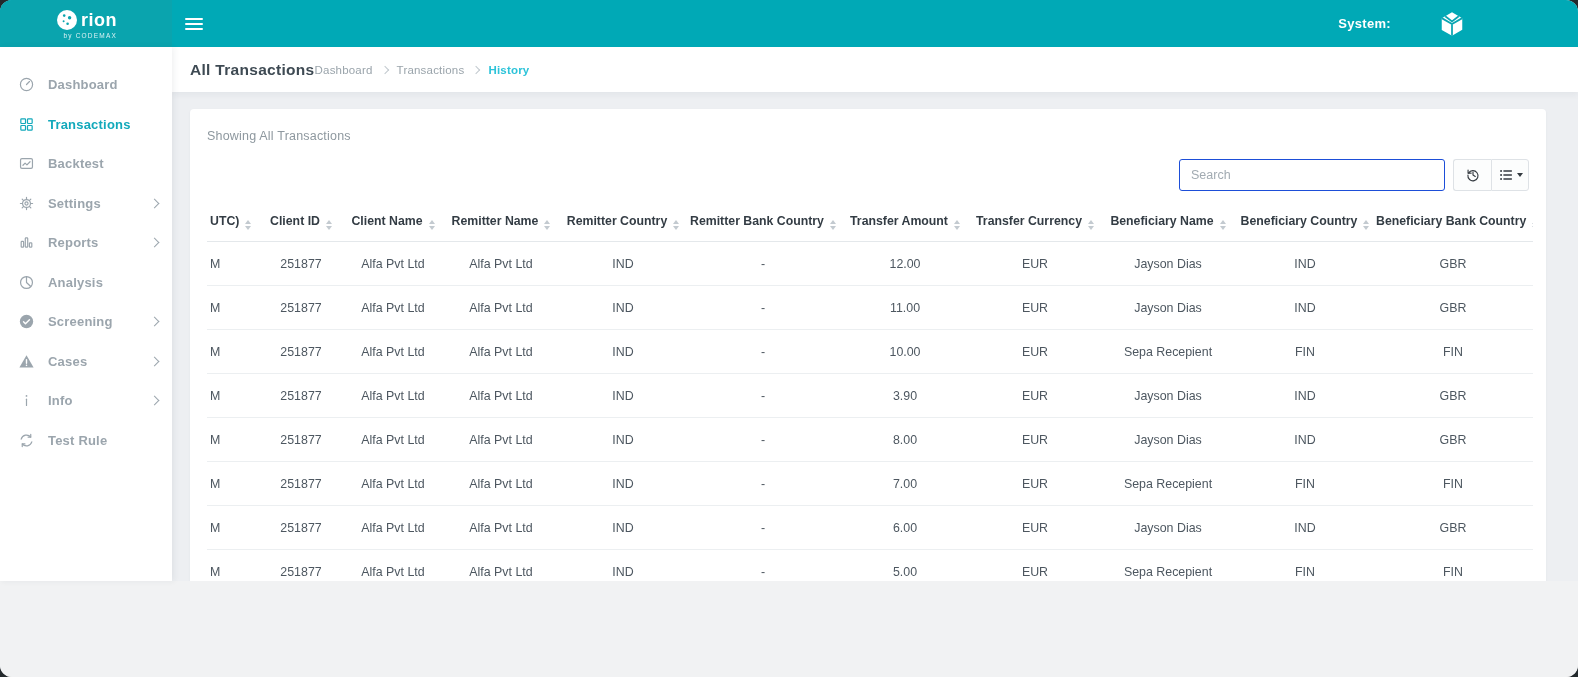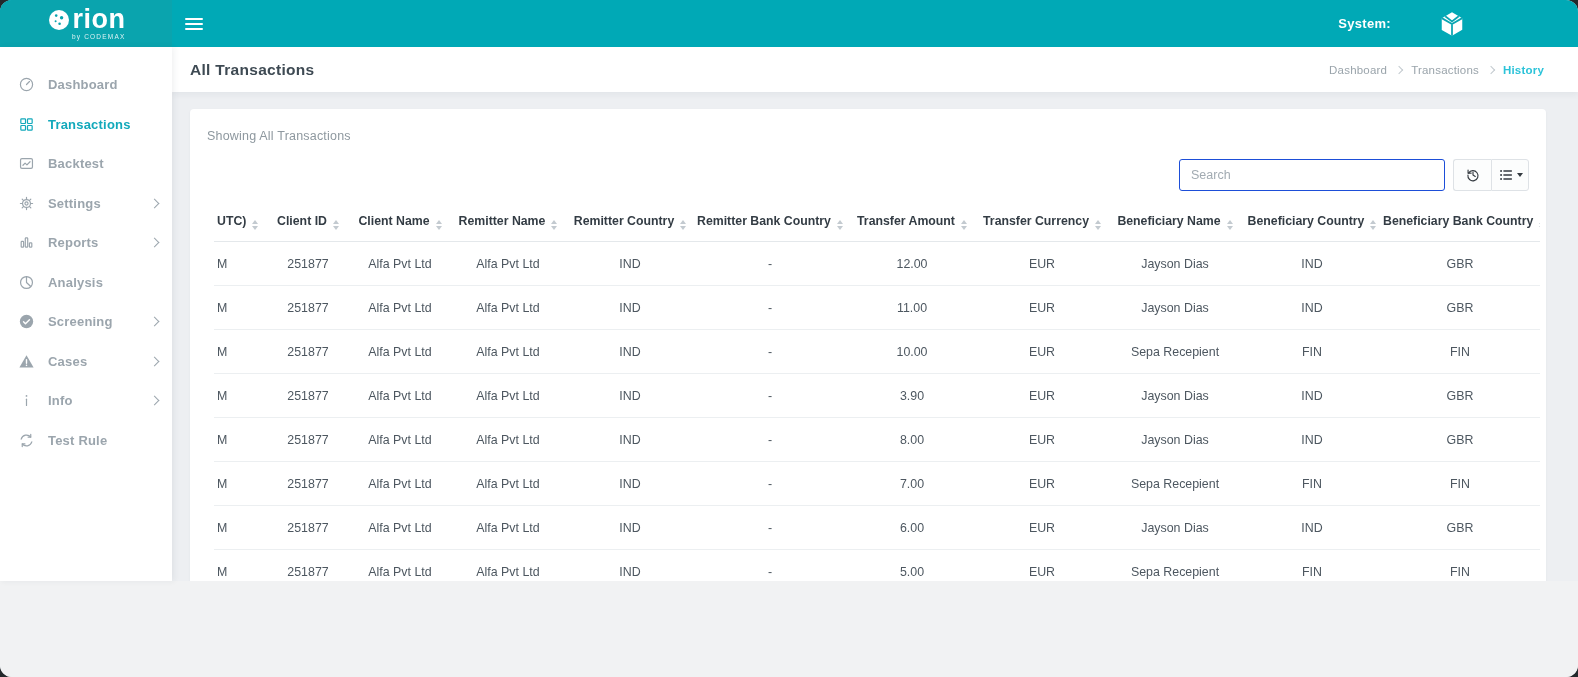--- a/index.html
+++ b/index.html
@@ -4,41 +4,41 @@
 <style>
   html,body{margin:0;padding:0;background:#23292c;font-family:"Liberation Sans",sans-serif;}
   .window{width:1578px;height:677px;border-radius:12px;overflow:hidden;position:relative;
           background:#f0f1f2;margin:0 auto;display:flex;flex-direction:column;}
   
   .topbar{height:47px;flex:0 0 47px;display:flex;align-items:stretch;background:#00a9b6;}
   .logo-block{width:172px;flex:0 0 172px;background:#0aa4ae;display:flex;align-items:center;justify-content:center;cursor:pointer;}
   .brand{display:flex;flex-direction:column;line-height:1;}
   .brand-row{display:flex;align-items:center;gap:2px;}
   .brand-o{width:24px;height:24px;display:inline-block;}
-  .brand-text{color:#fff;font-size:27px;font-weight:bold;letter-spacing:.5px;}
+  .brand-text{color:#fff;font-size:18px;font-weight:bold;letter-spacing:.5px;}
   .brand-sub{color:rgba(255,255,255,.85);font-size:6.5px;letter-spacing:1.2px;align-self:flex-end;margin-top:1px;}
   .topbar-main{flex:1;display:flex;align-items:center;}
   .hamburger{margin-left:13px;width:18px;cursor:pointer;display:flex;flex-direction:column;gap:3px;}
   .hamburger b{display:block;height:2px;background:#fff;border-radius:1px;}
   .topbar-right{margin-left:auto;display:flex;align-items:center;gap:46px;padding-right:111px;}
   .system-label{color:#fff;font-size:13px;font-weight:bold;letter-spacing:.3px;}
   .cube{width:30px;height:30px;display:inline-block;cursor:pointer;}
   
   .app-body{flex:0 0 534px;height:534px;display:flex;min-height:0;}
   .sidebar{width:172px;flex:0 0 172px;background:#fff;box-shadow:2px 0 6px rgba(40,60,70,.07);z-index:2;padding-top:18px;}
   .side-item{height:39.5px;display:flex;align-items:center;gap:13px;padding:0 14px 0 18px;
              color:#9ba5ad;font-size:13px;font-weight:600;letter-spacing:.2px;cursor:pointer;}
   .side-item .ic{width:17px;height:17px;flex:0 0 17px;}
   .side-item.active{color:#12a9bb;}
   .chev{margin-left:auto;width:6px;height:6px;border-top:1.6px solid #9ba5ad;border-right:1.6px solid #9ba5ad;
         transform:rotate(45deg);flex:0 0 6px;}
   
   .main{flex:1;display:flex;flex-direction:column;background:#edeff2;min-width:0;}
   .titlebar{height:45px;flex:0 0 45px;background:#fff;display:flex;align-items:center;
-            justify-content:space-between;padding:0 34px 0 18px;box-shadow:0 3px 6px rgba(40,60,70,.05);position:relative;z-index:1;}
+            justify-content:flex-start;padding:0 34px 0 18px;box-shadow:0 3px 6px rgba(40,60,70,.05);position:relative;z-index:1;}
   .page-title{font-size:15.5px;font-weight:bold;color:#3e4a53;letter-spacing:.3px;}
   .breadcrumb{display:flex;align-items:center;gap:9px;font-size:11.5px;color:#9aa4ab;letter-spacing:.2px;}
   .crumb{cursor:pointer;}
   .crumb.current{color:#2cc3d9;font-weight:bold;cursor:default;}
   .crumb-sep{width:5px;height:5px;border-top:1.4px solid #c2c9ce;border-right:1.4px solid #c2c9ce;transform:rotate(45deg);}
   .content{flex:1;padding:17px 32px 0 18px;min-height:0;}
   .card{background:#fff;height:100%;box-sizing:border-box;border-radius:4px 4px 0 0;
         padding:20px 17px 0;box-shadow:0 1px 3px rgba(40,60,70,.05);overflow:hidden;}
   .showing-label{font-size:12.5px;color:#8e989f;letter-spacing:.2px;}
   .search-row{display:flex;justify-content:flex-end;align-items:center;margin-top:16px;}
@@ -46,21 +46,21 @@
                 font-size:12.5px;color:#495057;outline:none;font-family:"Liberation Sans",sans-serif;}
   .search-input::placeholder{color:#a2abb2;}
   .btn-group{display:flex;margin-left:8px;}
   .tool-btn{width:38px;height:32px;border:1px solid #dee2e6;background:#fcfdfd;display:flex;
             align-items:center;justify-content:center;gap:3px;color:#343a40;cursor:pointer;padding:0;}
   .tool-btn:first-child{border-radius:3px 0 0 3px;border-right:none;}
   .tool-btn:last-child{border-radius:0 3px 3px 0;}
   .tool-btn .ic{width:16px;height:16px;}
   .caret{width:0;height:0;border-left:3.5px solid transparent;border-right:3.5px solid transparent;border-top:4.5px solid #343a40;}
   
-  .tbl-wrap{margin-top:12px;margin-left:7px;}
+  .tbl-wrap{margin-top:12px;}
   table{width:100%;border-collapse:collapse;table-layout:fixed;}
   th{padding:11px 3px;font-size:12.3px;color:#333c44;font-weight:bold;text-align:center;
      border-bottom:1px solid #e4e8eb;white-space:nowrap;overflow:hidden;cursor:pointer;}
   td{padding:14.5px 3px;font-size:12.4px;color:#4d5760;text-align:center;border-bottom:1px solid #ecef f1;
      white-space:nowrap;overflow:hidden;}
   td{border-bottom:1px solid #eceff1;}
   th.col-left,td.col-left{text-align:left;}
   .sort{display:inline-flex;flex-direction:column;gap:2px;margin-left:6px;vertical-align:1px;}
   .sort i{display:block;width:0;height:0;border-left:3.5px solid transparent;border-right:3.5px solid transparent;}
   .sort .up{border-bottom:4px solid #c3cad0;}

